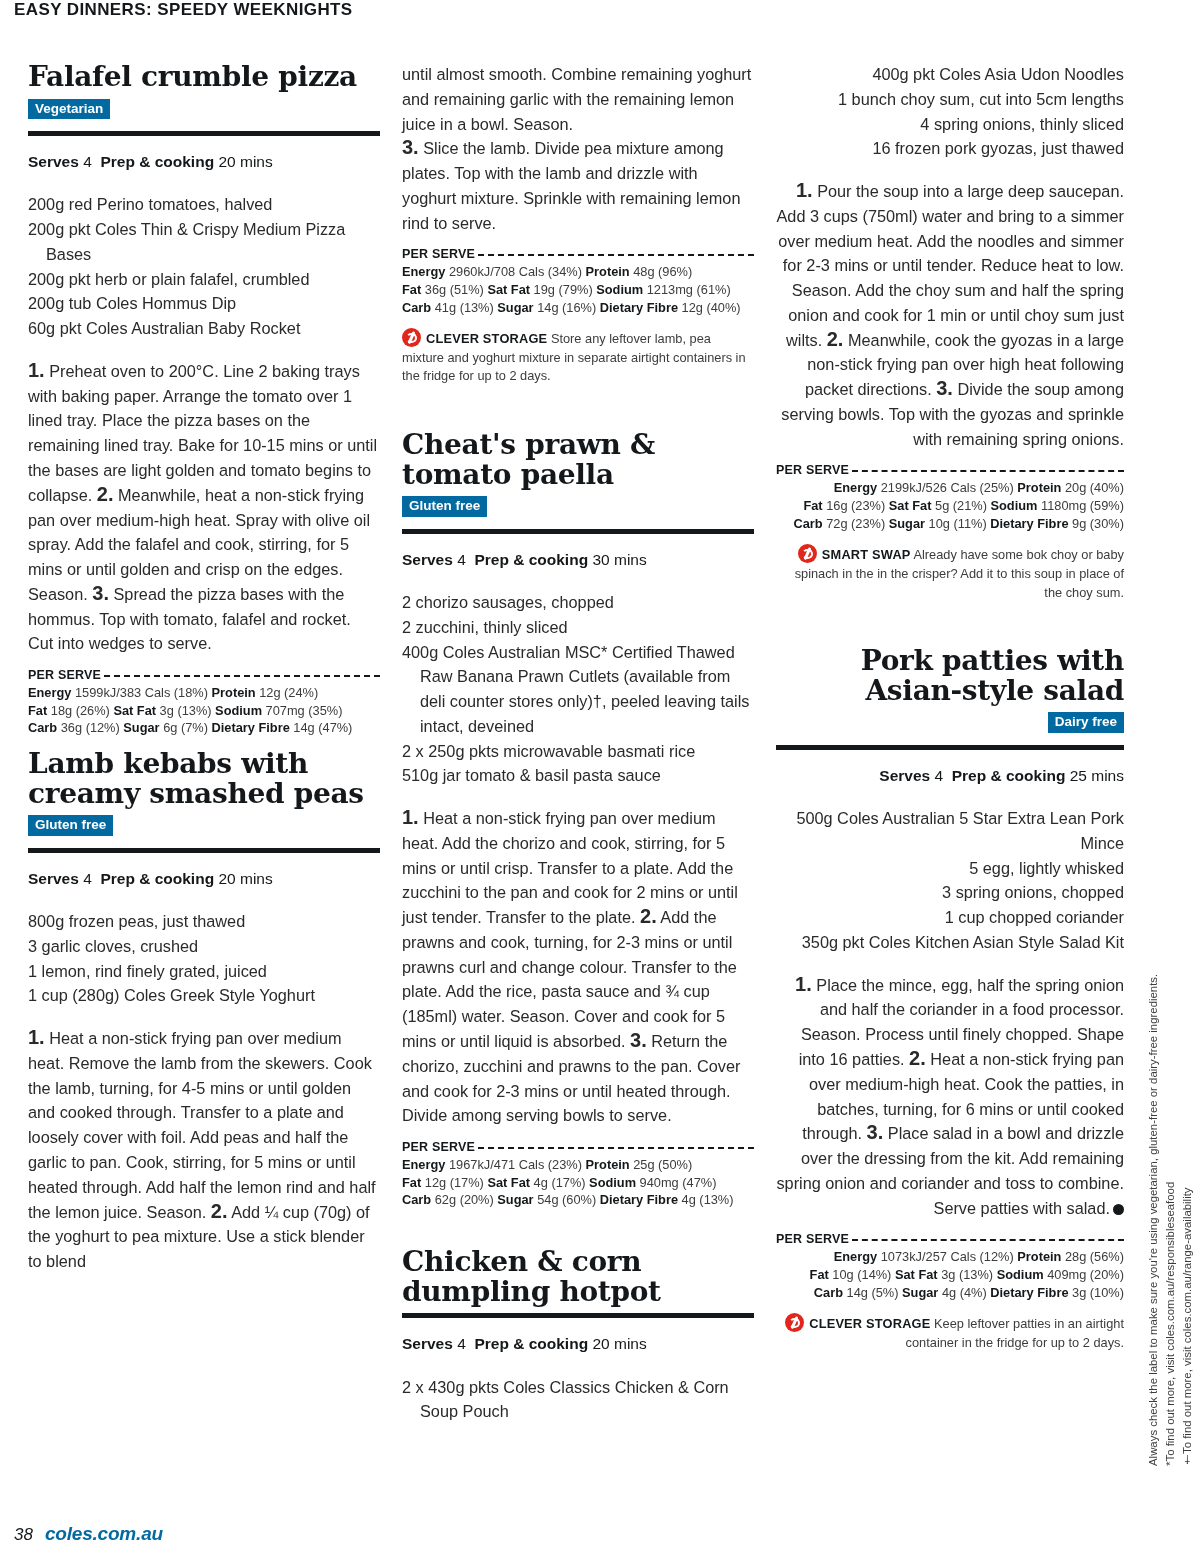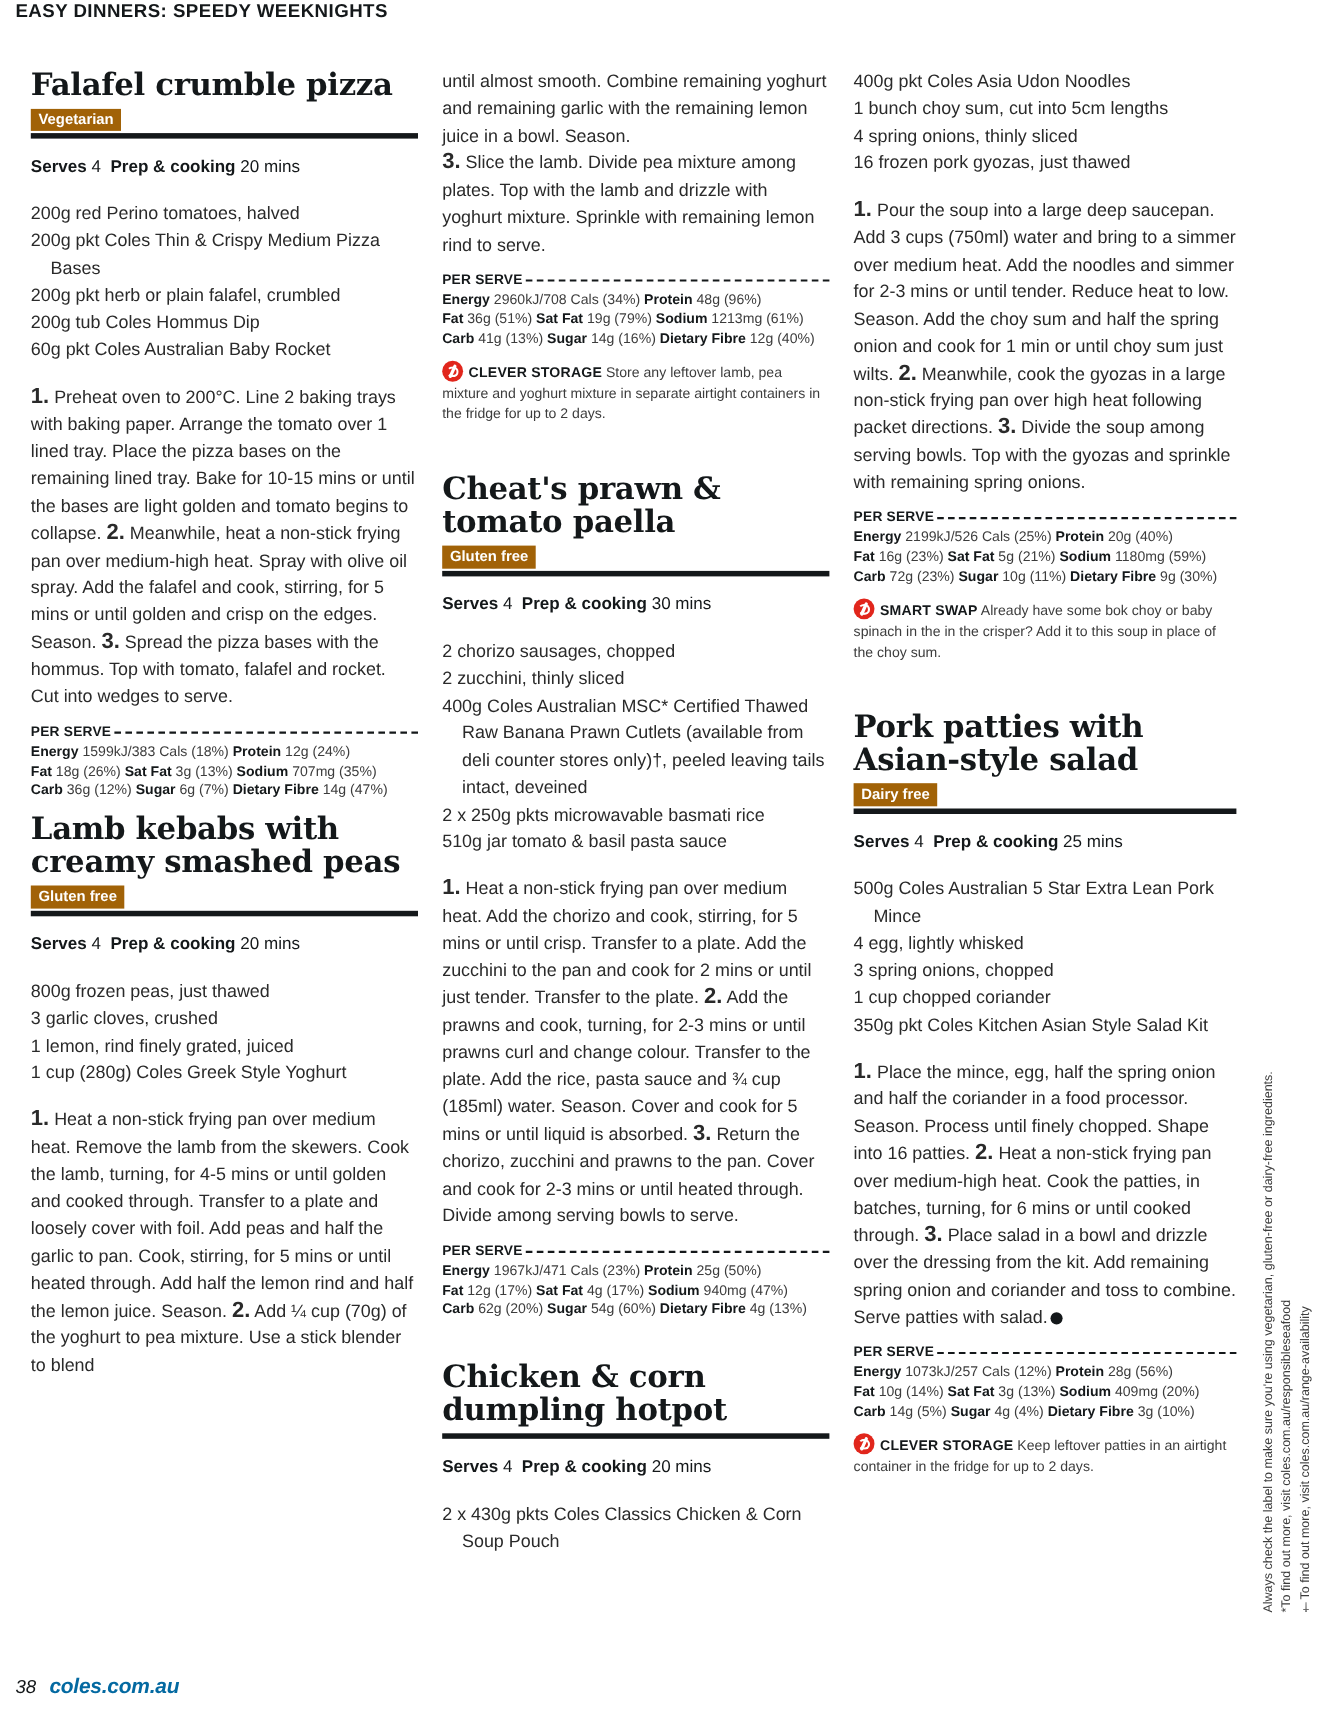--- a/index.html
+++ b/index.html
@@ -27,41 +27,42 @@
   
   .cols {
     position: absolute;
     top: 62px;
     left: 28px;
     width: 1120px;
     display: flex;
     gap: 22px;
   }
   .col { width: 352px; }
-  .col.col3 { width: 348px; }
+  .col.col3 { width: 348px; text-align: right; }
 
   
   .recipe { margin-bottom: 4px; }
   .recipe-title {
     font-family: "DejaVu Serif", "Liberation Serif", serif;
     font-weight: bold;
     font-size: 28px;
     line-height: 1.06;
     letter-spacing: -0.3px;
     color: #14181a;
     margin: 0 0 7px 0;
   }
   .badge {
     display: inline-block;
-    background: #a16207;
+    background: #0369a1;
     color: #fff;
     font-size: 13.5px;
     font-weight: 600;
     padding: 2px 7px 3px 7px;
     line-height: 1.15;
+    margin-bottom: 10px;
   }
   .rule {
     height: 5px;
     background: #14181a;
     margin: 2px 0 16px 0;
   }
   .serves {
     font-size: 15.5px;
     line-height: 1.3;
     margin-bottom: 20px;
@@ -470,21 +471,21 @@
       <span class="badge">Dairy free</span>
       <div class="rule"></div>
       <div class="serves">
         <b>Serves</b>
         <span>4</span>&nbsp;
         <b>Prep &amp; cooking</b>
         <span>25 mins</span>
       </div>
       <div class="ingredients">
         <div class="ing">500g Coles Australian 5 Star Extra Lean Pork Mince</div>
-        <div class="ing">4 egg, lightly whisked</div>
+        <div class="ing">5 egg, lightly whisked</div>
         <div class="ing">3 spring onions, chopped</div>
         <div class="ing">1 cup chopped coriander</div>
         <div class="ing">350g pkt Coles Kitchen Asian Style Salad Kit</div>
       </div>
       <div class="method">
         <span class="num">1.</span>
         <span class="step">Place the mince, egg, half the spring onion and half the coriander in a food processor. Season. Process until finely chopped. Shape into 16 patties.</span>
         <span class="num">2.</span>
         <span class="step">Heat a non-stick frying pan over medium-high heat. Cook the patties, in batches, turning, for 6 mins or until cooked through.</span>
         <span class="num">3.</span>

